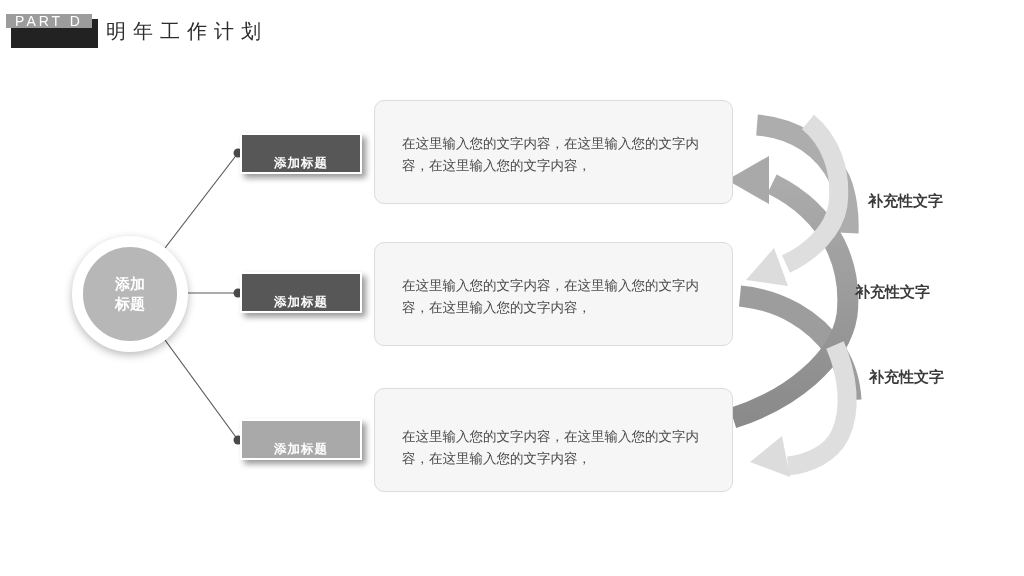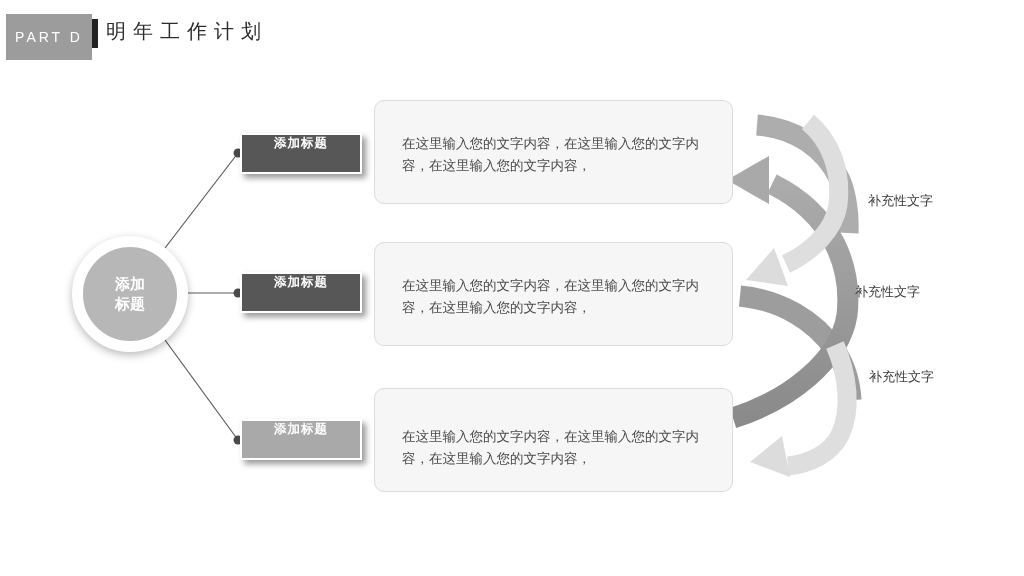--- a/index.html
+++ b/index.html
@@ -16,21 +16,21 @@
   
   .badge-shadow {
     position: absolute;
     left: 11px; top: 19px;
     width: 87px; height: 29px;
     background: #222222;
   }
   .badge {
     position: absolute;
     left: 6px; top: 14px;
-    width: 86px; height: 46px;
+    width: 86px; height: 14px;
     background: #9c9c9c;
     color: #ffffff;
     font-size: 14px;
     letter-spacing: 3px;
     display: flex;
     align-items: center;
     justify-content: center;
   }
   .page-title {
     position: absolute;
@@ -75,21 +75,21 @@
   .title-bar {
     position: absolute;
     left: 240px;
     width: 122px; height: 41px;
     border: 2px solid #ffffff;
     box-shadow: 4px 4px 6px rgba(0,0,0,0.40);
     color: #ffffff;
     font-weight: bold;
     font-size: 12.5px;
     display: flex;
-    align-items: flex-start;
+    align-items: flex-end;
     justify-content: center;
     z-index: 3;
     letter-spacing: 1px;
   }
   .bar-1 { top: 133px; }
   .bar-2 { top: 272px; }
   .bar-3 { top: 419px; }
 
   
   .text-box {
@@ -113,22 +113,22 @@
   
   .arrows-svg {
     position: absolute;
     left: 700px; top: 100px;
     z-index: 0;
   }
 
   
   .side-label {
     position: absolute;
-    font-size: 13px;
-    font-weight: normal;
+    font-size: 15px;
+    font-weight: bold;
     color: #3a3a3a;
     white-space: nowrap;
     z-index: 2;
   }
   .side-label-1 { left: 868px; top: 192px; }
   .side-label-2 { left: 855px; top: 283px; }
   .side-label-3 { left: 869px; top: 368px; }
 </style>
 </head>
 <body>

